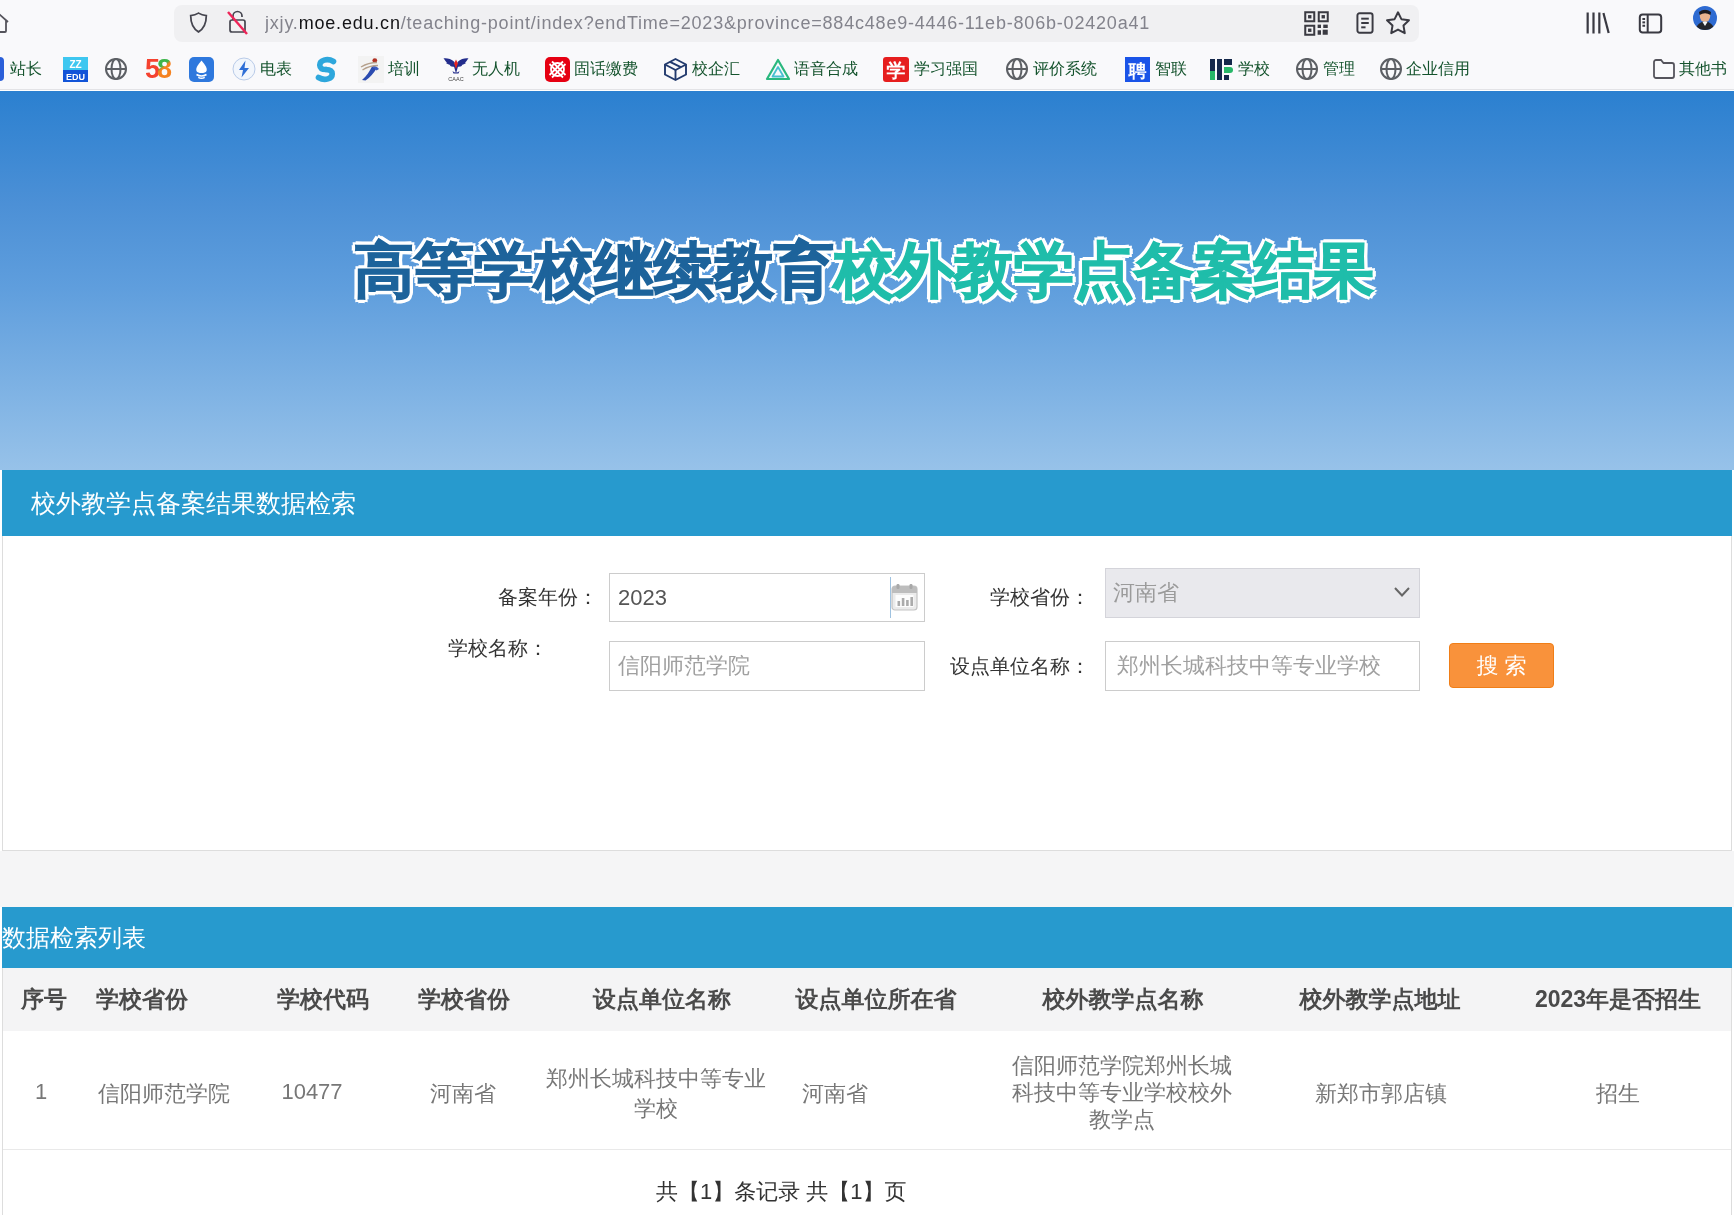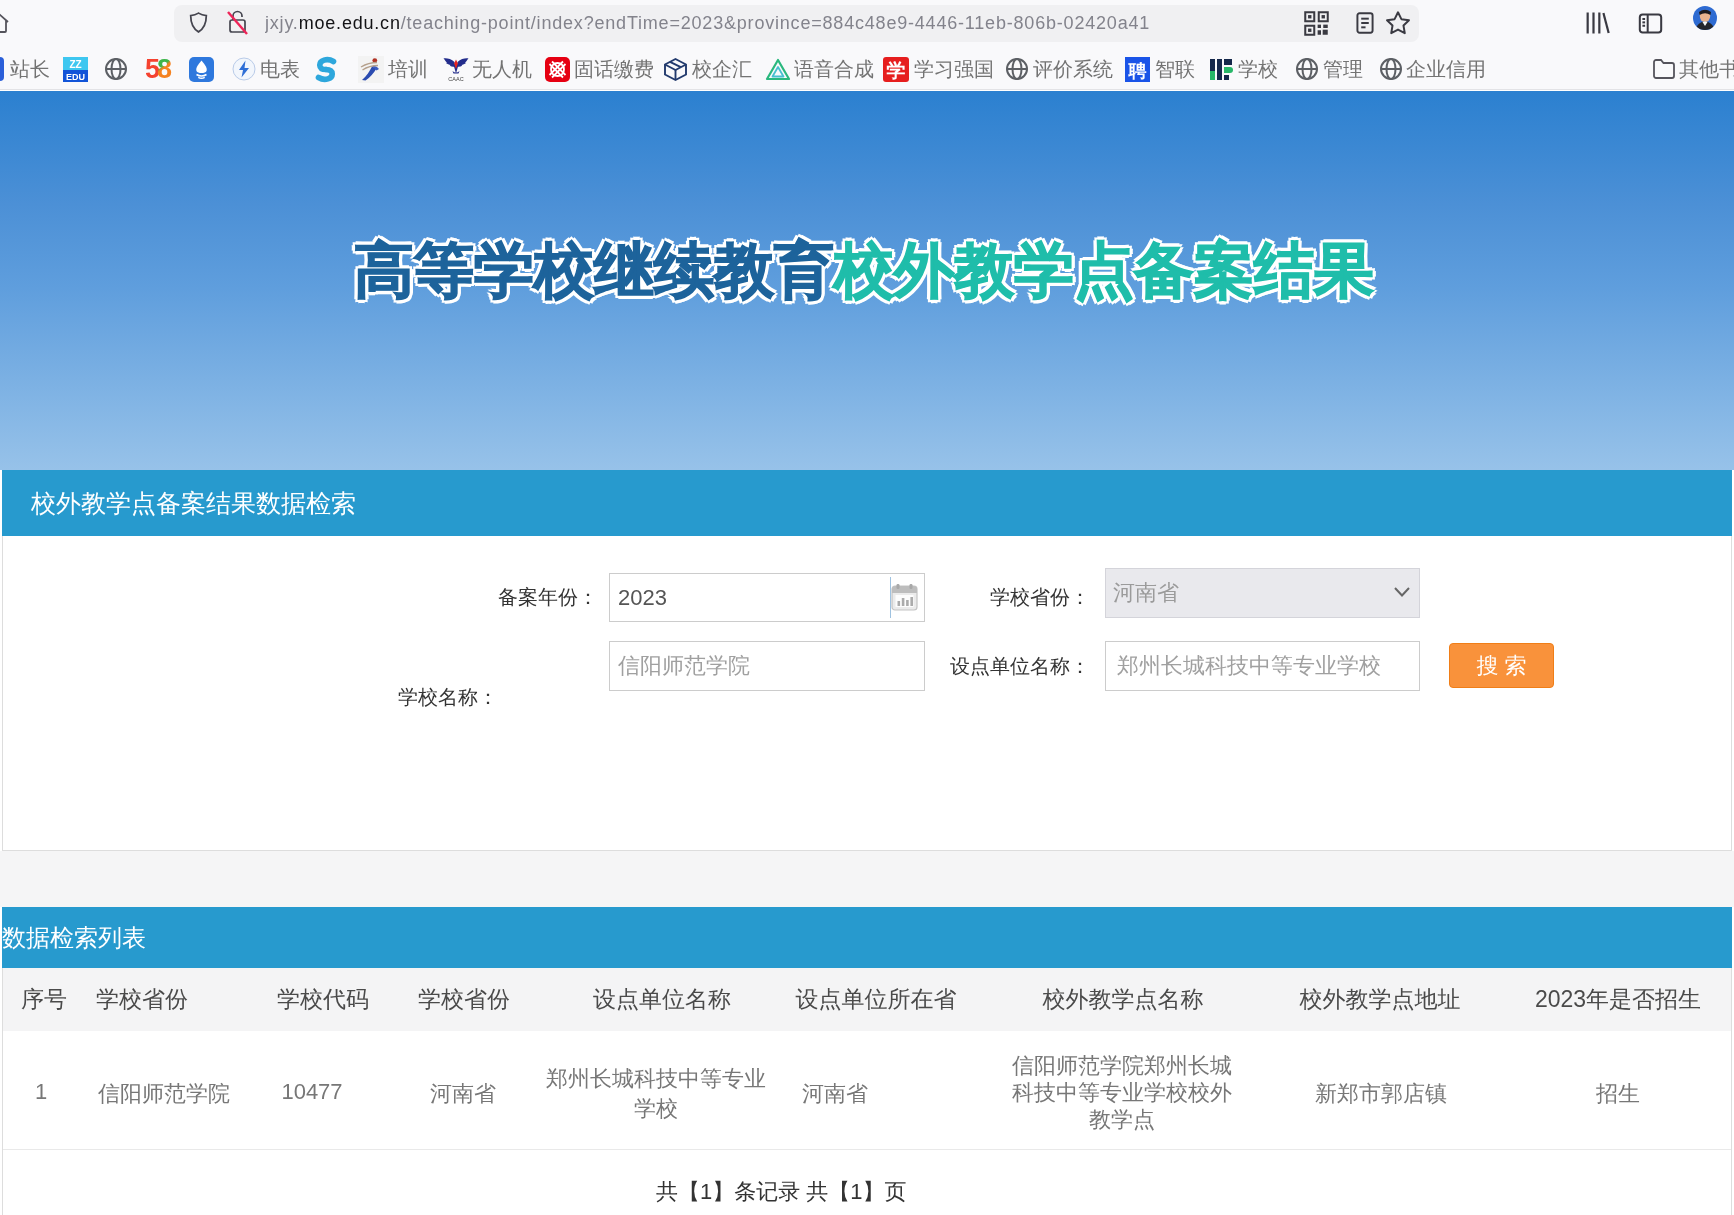--- a/index.html
+++ b/index.html
@@ -1,19 +1,19 @@
 <!DOCTYPE html>
 <html><head>
 <meta charset="utf-8">
 <style>
 *{margin:0;padding:0;box-sizing:border-box}
 html,body{width:1734px;height:1215px}
 body{position:relative;font-family:"Liberation Sans",sans-serif;background:#fff;overflow:hidden}
 .abs{position:absolute;white-space:nowrap}
-.bm{position:absolute;top:56px;height:26px;display:flex;align-items:center;font-size:20px;color:#737373;white-space:nowrap}
+.bm{position:absolute;top:56px;height:26px;display:flex;align-items:center;font-size:16px;color:#14532d;white-space:nowrap}
 </style>
 </head>
 <body>
 
 <div class="abs" style="left:0;top:0;width:1734px;height:90px;background:#f9f9fb;border-bottom:1px solid #e3e3e6"></div>
 
 <svg class="abs" style="left:-13px;top:11px" width="24" height="24" viewBox="0 0 24 24" fill="none" stroke="#55545c" stroke-width="1.8">
     <path d="M3 11 L12 3 L21 11 M5 9.5 V20 a1 1 0 0 0 1 1 H18 a1 1 0 0 0 1-1 V9.5"></path>
   </svg>
 
@@ -256,32 +256,32 @@
     </g>
   </svg>
 <div class="abs" style="left:890px;top:577px;width:1px;height:41px;background:#9fc2e0"></div>
 <div class="abs" style="left:890px;top:573px;width:200px;height:49px;line-height:49px;text-align:right;font-size:20px;color:#333">学校省份：</div>
 <div class="abs" style="left:1105px;top:568px;width:315px;height:50px;background:#e9e9ed;border:1px solid #d4d4da"></div>
 <div class="abs" style="left:1113px;top:568px;height:50px;line-height:50px;font-size:22px;color:#9b9b9b">河南省</div>
 <svg class="abs" style="left:1392px;top:585px" width="20" height="14" viewBox="0 0 20 14" fill="none" stroke="#666" stroke-width="2">
     <path d="M3 3 L10 10.5 L17 3"></path>
   </svg>
 
-<div class="abs" style="left:398px;top:672px;width:200px;height:50px;line-height:50px;text-align:left;font-size:20px;color:#333">学校名称：</div>
+<div class="abs" style="left:398px;top:623px;width:200px;height:50px;line-height:50px;text-align:center;font-size:20px;color:#333">学校名称：</div>
 <div class="abs" style="left:609px;top:641px;width:316px;height:50px;background:#fff;border:1px solid #ccc"></div>
 <div class="abs" style="left:618px;top:641px;height:50px;line-height:50px;font-size:22px;color:#a0a0a0">信阳师范学院</div>
 <div class="abs" style="left:890px;top:641px;width:200px;height:50px;line-height:50px;text-align:right;font-size:20px;color:#333">设点单位名称：</div>
 <div class="abs" style="left:1105px;top:641px;width:315px;height:50px;background:#fff;border:1px solid #ccc"></div>
 <div class="abs" style="left:1117px;top:641px;height:50px;line-height:50px;font-size:22px;color:#a0a0a0">郑州长城科技中等专业学校</div>
 <div class="abs" style="left:1449px;top:643px;width:105px;height:45px;background:#f9923b;border:1px solid #f07e17;border-radius:4px;color:#fff;font-size:22px;text-align:center;line-height:43px">搜 索</div>
 
 <div class="abs" style="left:2px;top:907px;width:1730px;height:61px;background:#279ace;color:#fff;font-size:24px;line-height:61px;">数据检索列表</div>
 <div class="abs" style="left:2px;top:968px;width:1730px;height:247px;background:#fff;border-left:1px solid #ddd;border-right:1px solid #ddd"></div>
 <div class="abs" style="left:3px;top:968px;width:1728px;height:63px;background:#f4f4f5"></div>
-<div class="abs" style="top:968px;left:0;width:1734px;height:63px;font-size:23px;font-weight:normal;color:#4a4a4a">
+<div class="abs" style="top:968px;left:0;width:1734px;height:63px;font-size:23px;font-weight:bold;color:#4a4a4a">
   <div class="abs" style="left:44px;top:0;height:63px;line-height:63px;transform:translateX(-50%)">序号</div>
   <div class="abs" style="left:142px;top:0;height:63px;line-height:63px;transform:translateX(-50%)">学校省份</div>
   <div class="abs" style="left:323px;top:0;height:63px;line-height:63px;transform:translateX(-50%)">学校代码</div>
   <div class="abs" style="left:464px;top:0;height:63px;line-height:63px;transform:translateX(-50%)">学校省份</div>
   <div class="abs" style="left:662px;top:0;height:63px;line-height:63px;transform:translateX(-50%)">设点单位名称</div>
   <div class="abs" style="left:876px;top:0;height:63px;line-height:63px;transform:translateX(-50%)">设点单位所在省</div>
   <div class="abs" style="left:1123px;top:0;height:63px;line-height:63px;transform:translateX(-50%)">校外教学点名称</div>
   <div class="abs" style="left:1380px;top:0;height:63px;line-height:63px;transform:translateX(-50%)">校外教学点地址</div>
   <div class="abs" style="left:1618px;top:0;height:63px;line-height:63px;transform:translateX(-50%)">2023年是否招生</div>
 </div>

